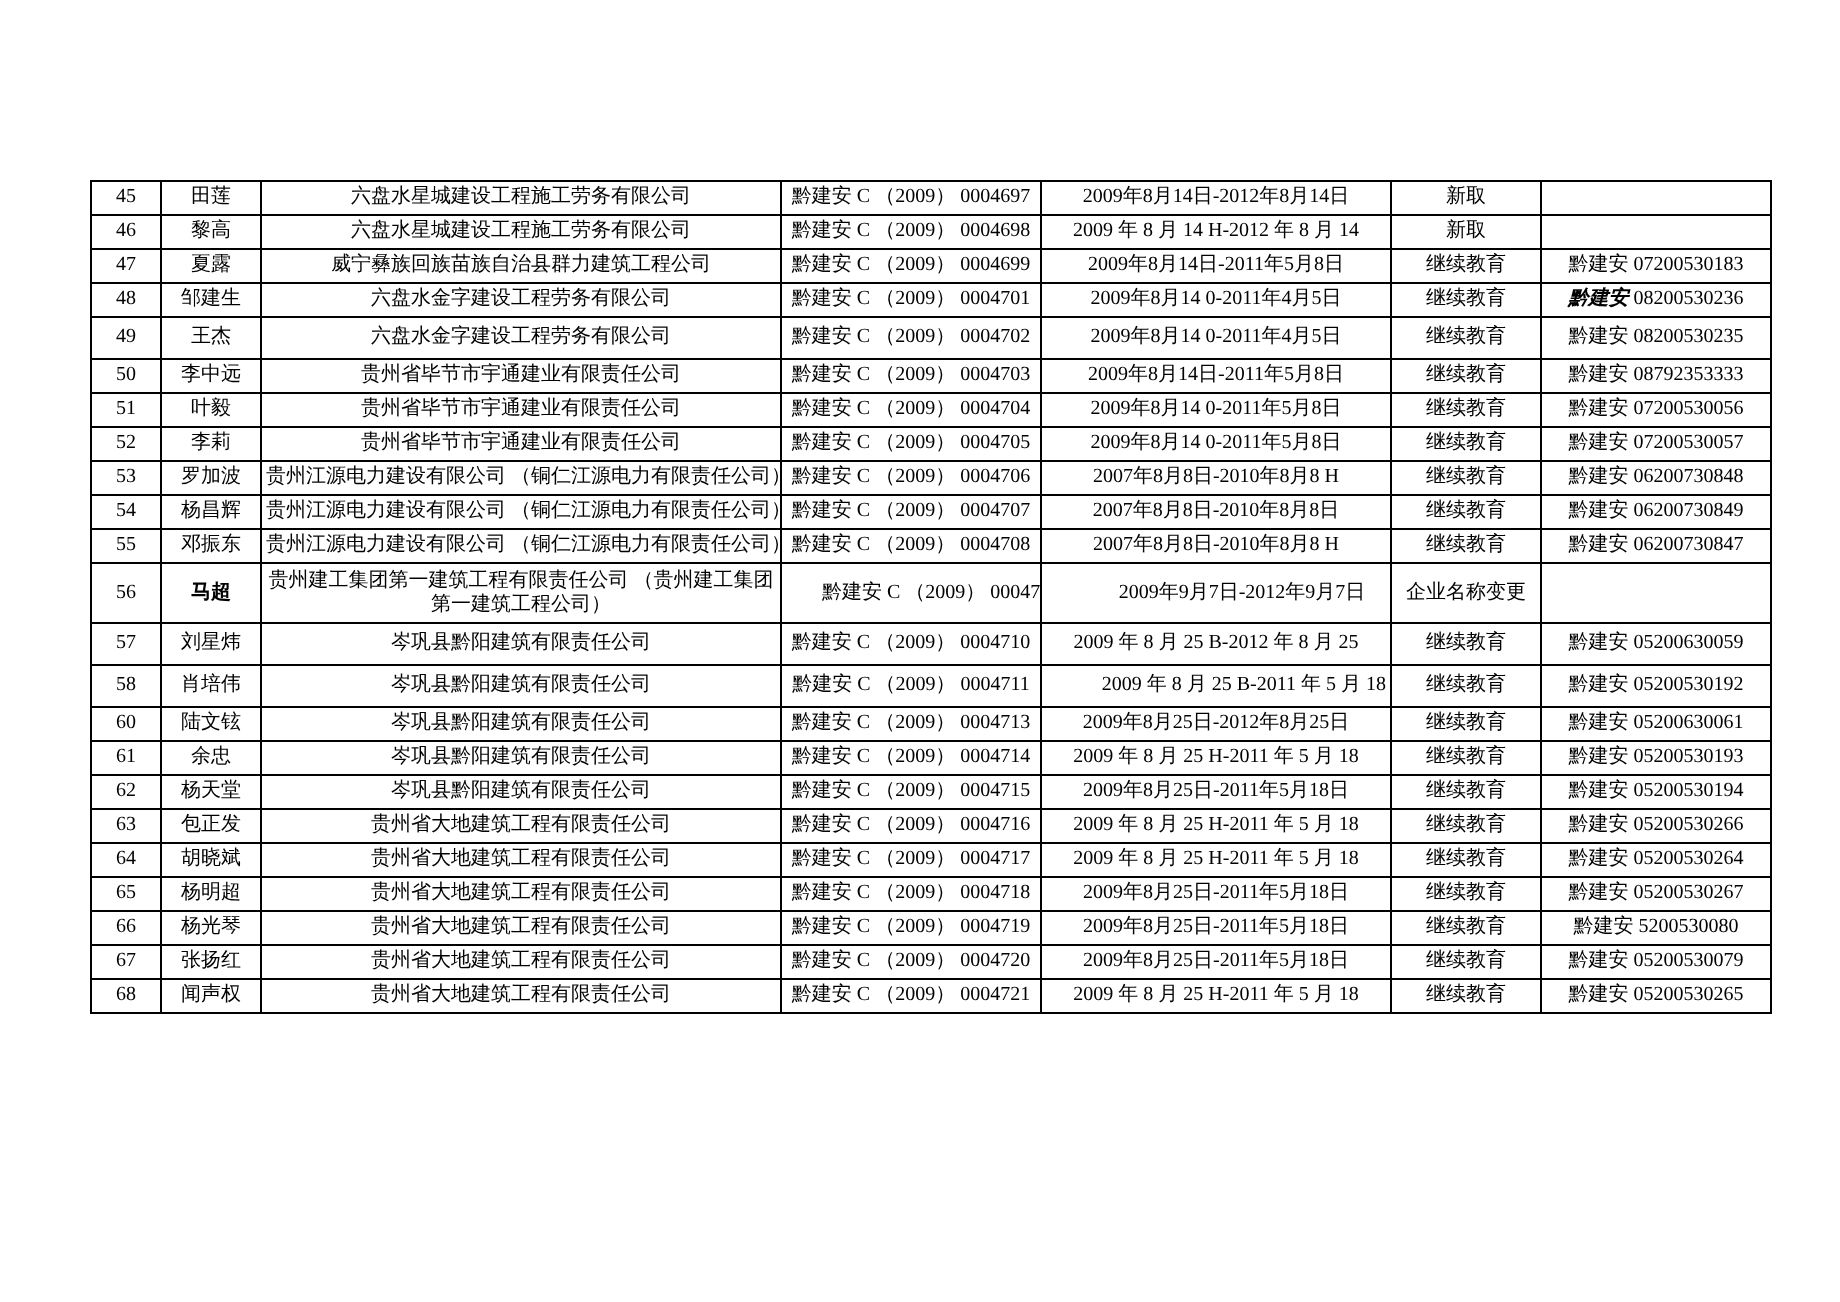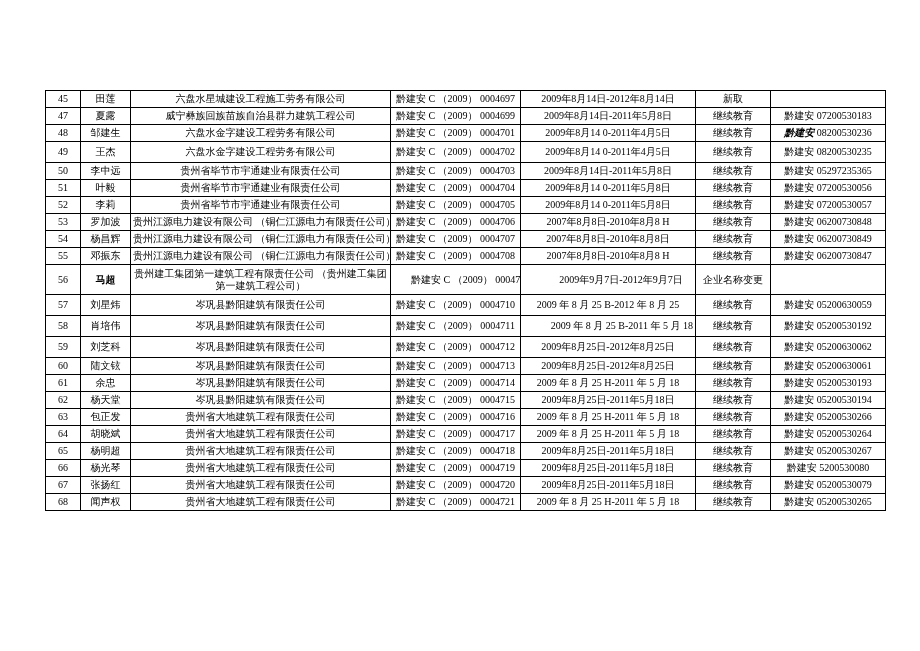--- a/index.html
+++ b/index.html
@@ -60,20 +60,29 @@
       <tr>
         <td>45</td>
         <td>田莲</td>
         <td>六盘水星城建设工程施工劳务有限公司</td>
         <td>黔建安 C （2009） 0004697</td>
         <td>2009年8月14日-2012年8月14日</td>
         <td>新取</td>
         <td></td>
       </tr>
       <tr>
+        <td>46</td>
+        <td>黎高</td>
+        <td>六盘水星城建设工程施工劳务有限公司</td>
+        <td>黔建安 C （2009） 0004698</td>
+        <td>2009 年 8 月 14 H-2012 年 8 月 14</td>
+        <td>新取</td>
+        <td></td>
+      </tr>
+      <tr>
         <td>47</td>
         <td>夏露</td>
         <td>威宁彝族回族苗族自治县群力建筑工程公司</td>
         <td>黔建安 C （2009） 0004699</td>
         <td>2009年8月14日-2011年5月8日</td>
         <td>继续教育</td>
         <td>黔建安 07200530183</td>
       </tr>
       <tr>
         <td>48</td>
@@ -93,21 +102,21 @@
         <td style="height: 21px;">继续教育</td>
         <td style="height: 21px;">黔建安 08200530235</td>
       </tr>
       <tr>
         <td>50</td>
         <td>李中远</td>
         <td>贵州省毕节市宇通建业有限责任公司</td>
         <td>黔建安 C （2009） 0004703</td>
         <td>2009年8月14日-2011年5月8日</td>
         <td>继续教育</td>
-        <td>黔建安 05297235365</td>
+        <td>黔建安 08792353333</td>
       </tr>
       <tr>
         <td>51</td>
         <td>叶毅</td>
         <td>贵州省毕节市宇通建业有限责任公司</td>
         <td>黔建安 C （2009） 0004704</td>
         <td>2009年8月14 0-2011年5月8日</td>
         <td>继续教育</td>
         <td>黔建安 07200530056</td>
       </tr>
@@ -168,29 +177,20 @@
       <tr>
         <td style="height: 21px;">58</td>
         <td style="height: 21px; margin-top: 45px;">肖培伟</td>
         <td style="height: 21px;">岑巩县黔阳建筑有限责任公司</td>
         <td style="height: 21px;">黔建安 C （2009） 0004711</td>
         <td style="height: 21px; text-align: right;">2009 年 8 月 25 B-2011 年 5 月 18</td>
         <td style="height: 21px;">继续教育</td>
         <td style="height: 21px;">黔建安 05200530192</td>
       </tr>
       <tr>
-        <td style="height: 21px;">59</td>
-        <td style="height: 21px;">刘芝科</td>
-        <td style="height: 21px;">岑巩县黔阳建筑有限责任公司</td>
-        <td style="height: 21px;">黔建安 C （2009） 0004712</td>
-        <td style="height: 21px;">2009年8月25日-2012年8月25日</td>
-        <td style="height: 21px;">继续教育</td>
-        <td style="height: 21px;">黔建安 05200630062</td>
-      </tr>
-      <tr>
         <td>60</td>
         <td>陆文铉</td>
         <td>岑巩县黔阳建筑有限责任公司</td>
         <td>黔建安 C （2009） 0004713</td>
         <td>2009年8月25日-2012年8月25日</td>
         <td>继续教育</td>
         <td>黔建安 05200630061</td>
       </tr>
       <tr>
         <td>61</td>

